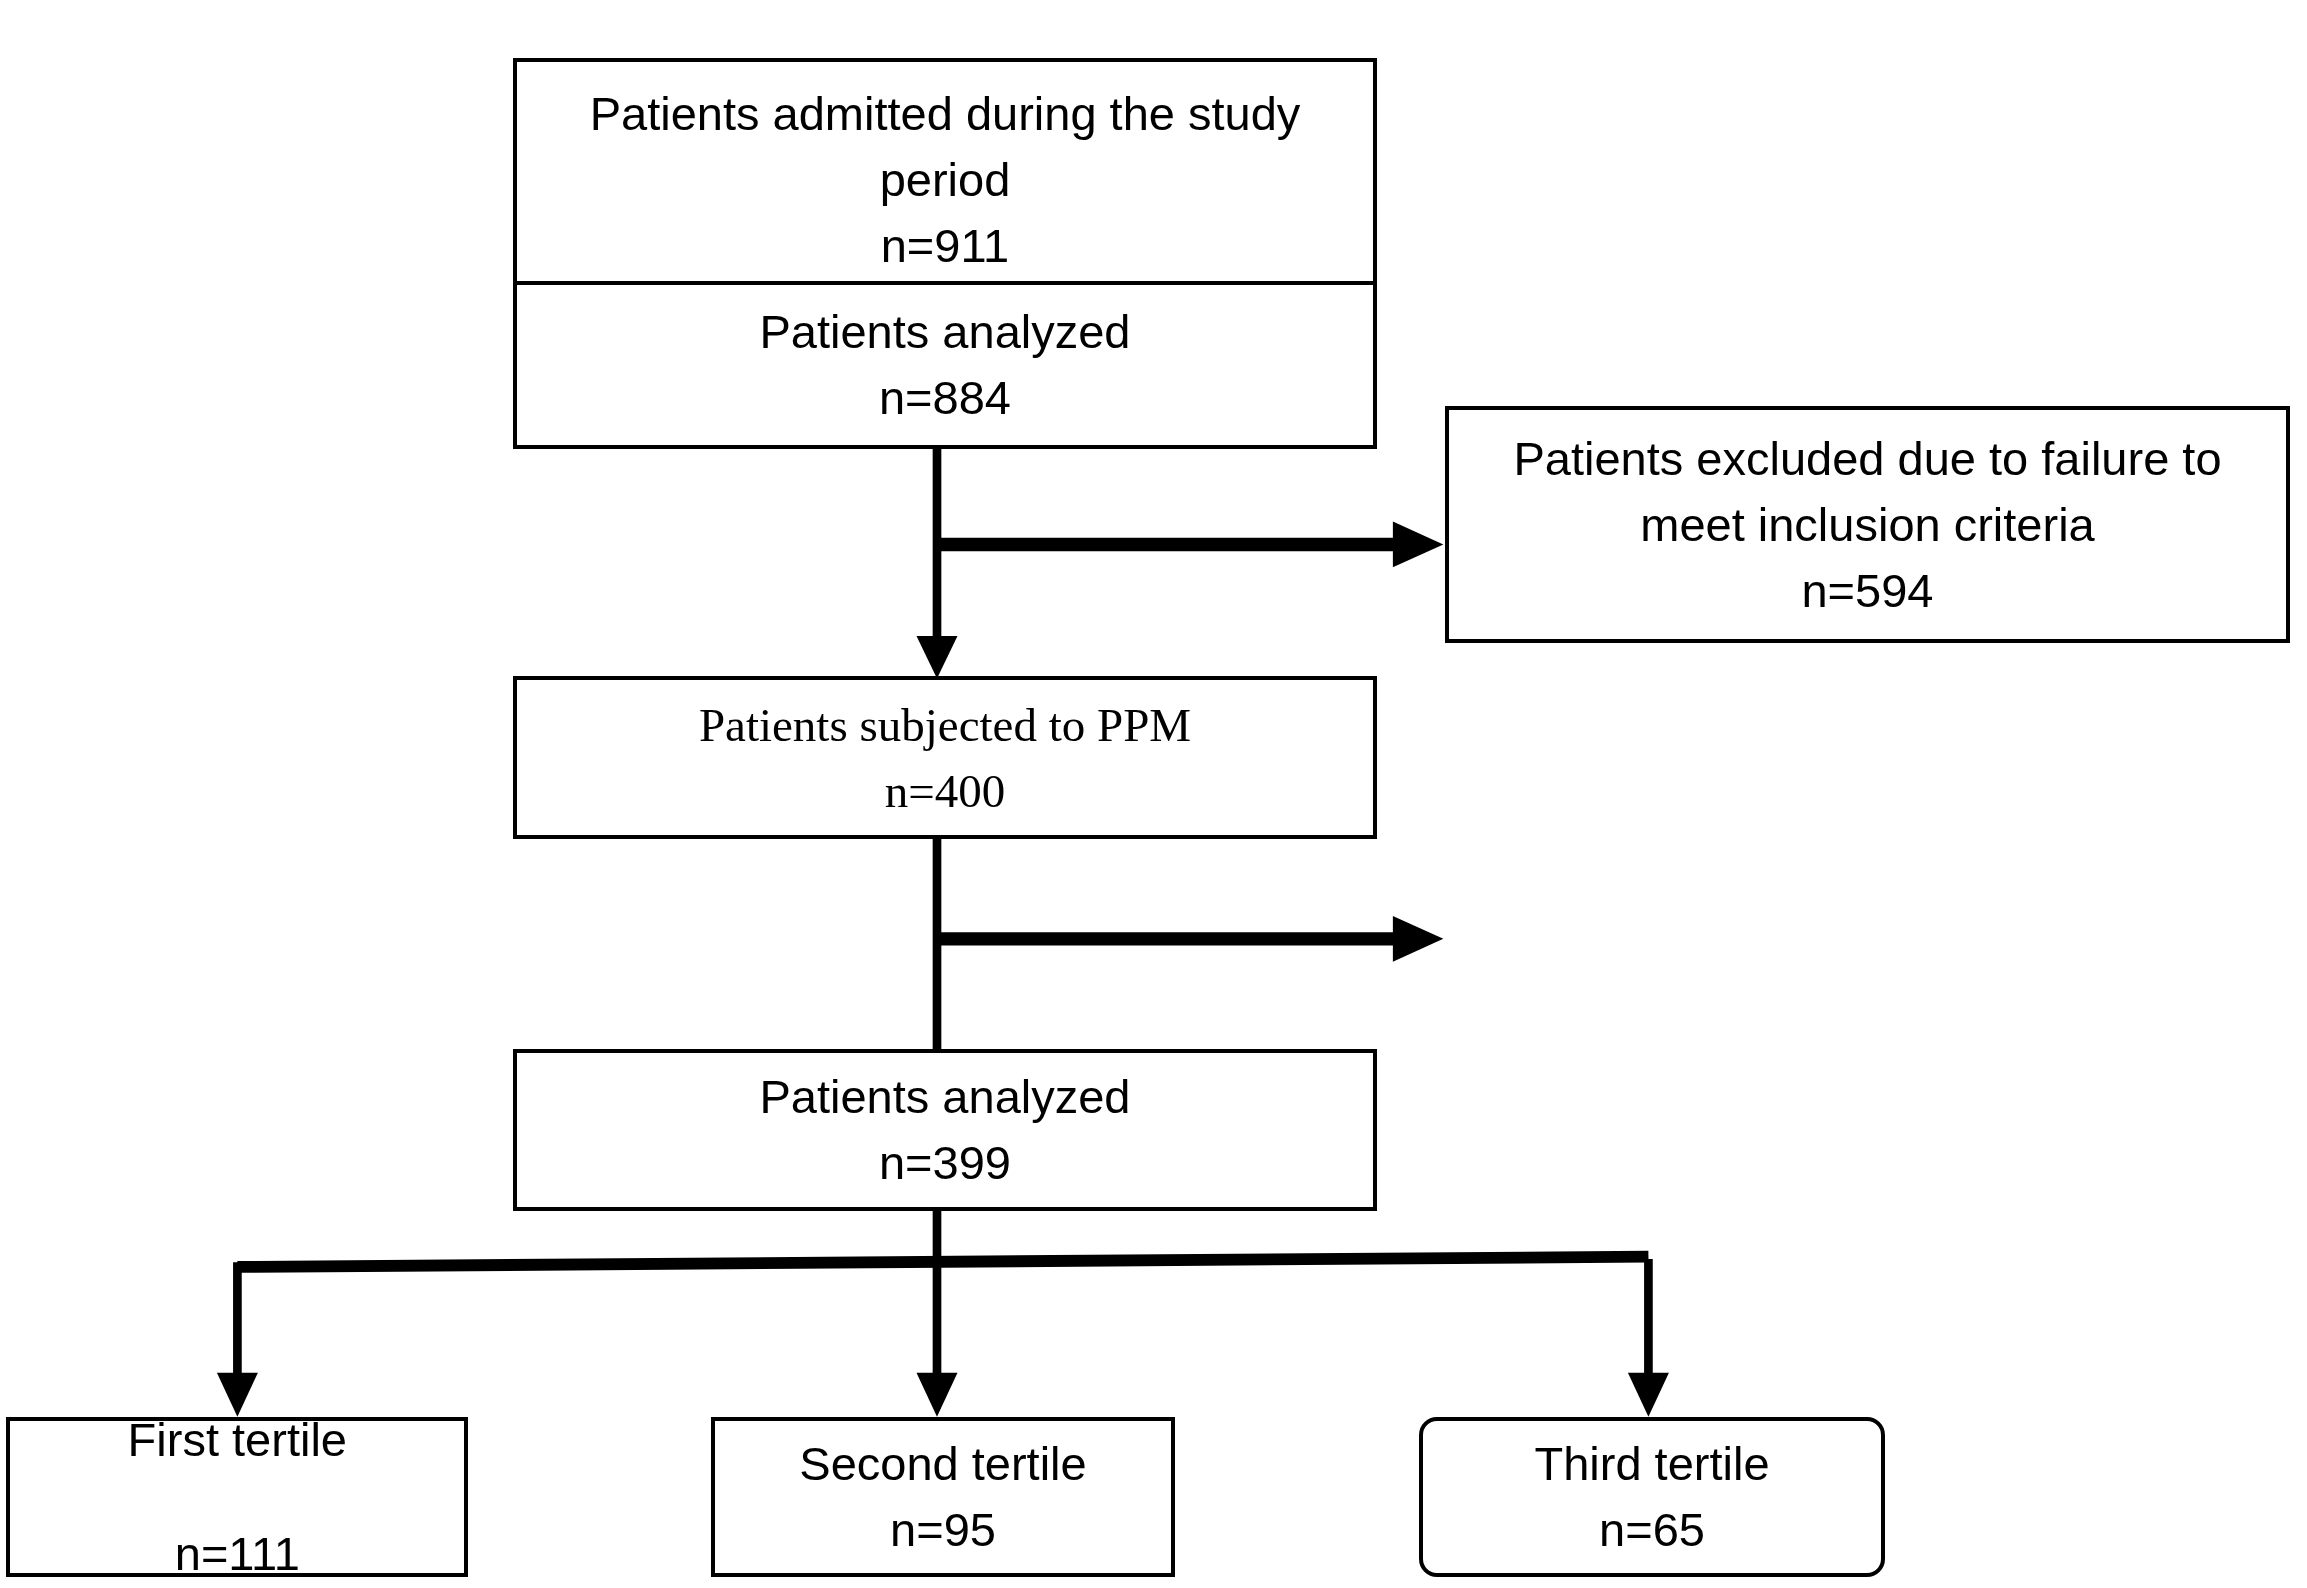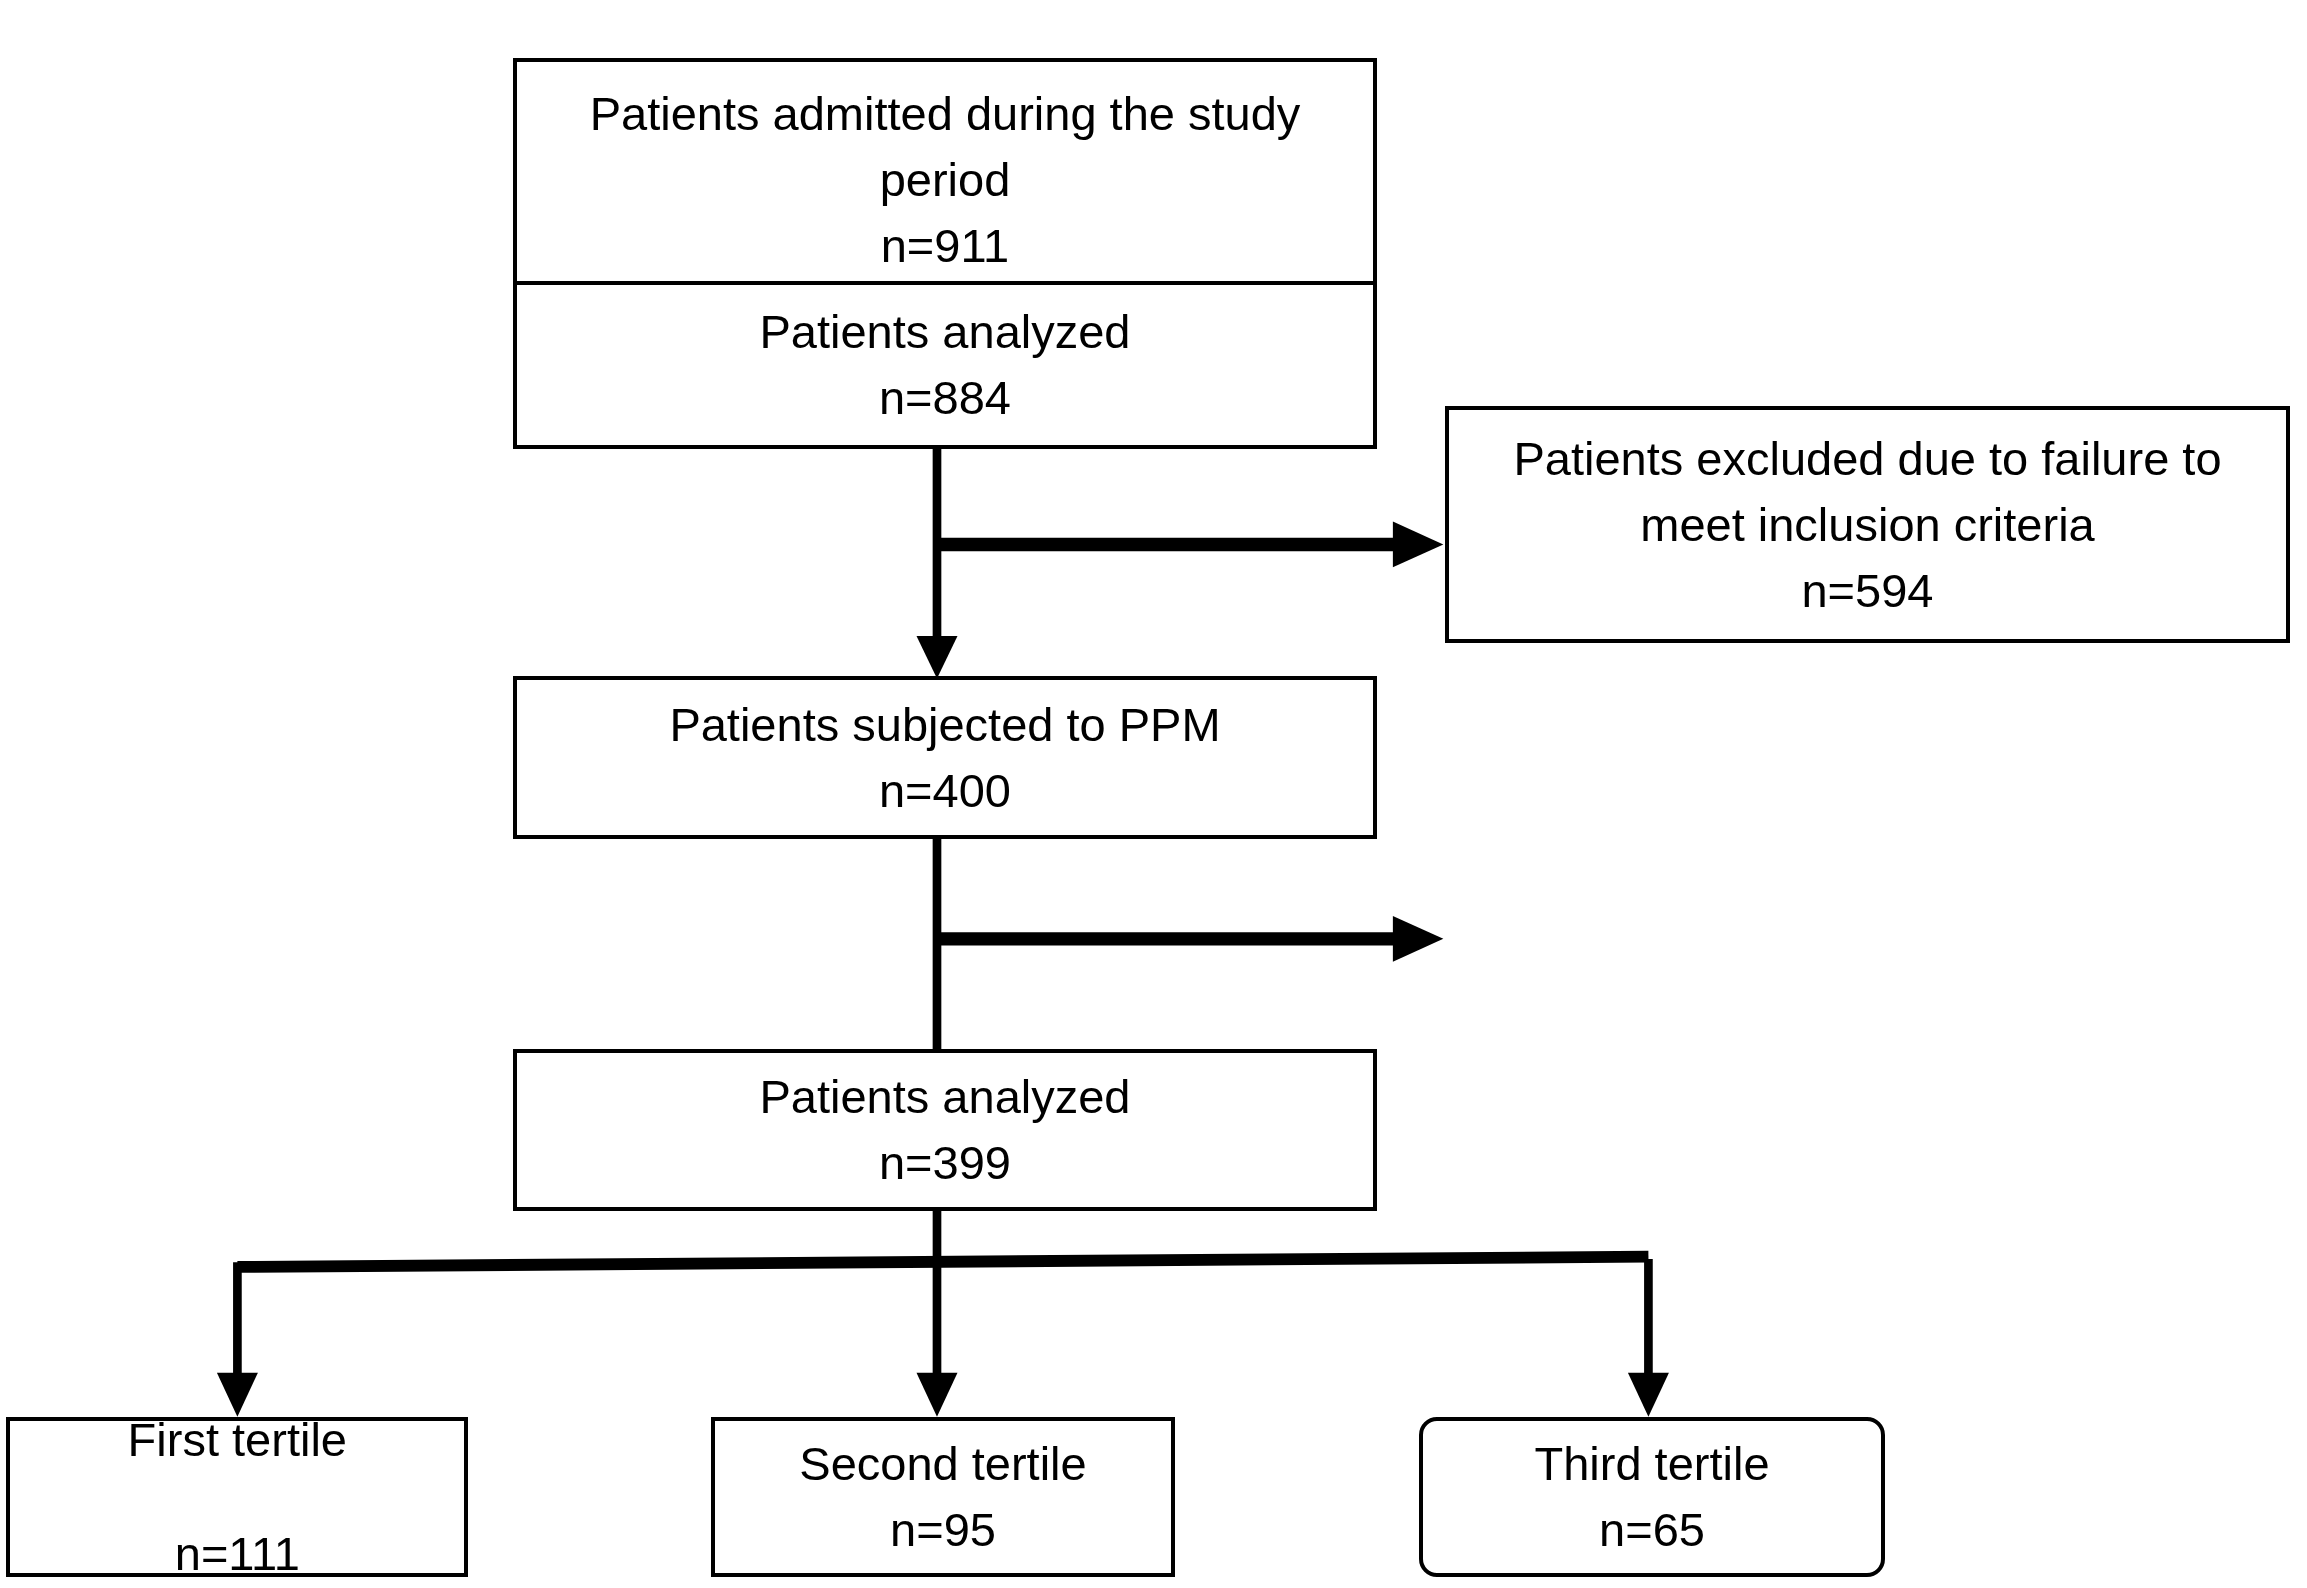--- a/index.html
+++ b/index.html
@@ -80,21 +80,21 @@
     <div class="bl">Patients analyzed</div>
     <div class="bl">n=884</div>
   </div>
 
   <div class="box" style="left:1445px; top:406px; width:845px; height:237px;">
     <div class="bl">Patients excluded due to failure to</div>
     <div class="bl">meet inclusion criteria</div>
     <div class="bl">n=594</div>
   </div>
 
-  <div class="box" style="left:513px; top:676px; width:864px; height:163px;">
+  <div class="box" style="left:513px; top:676px; width:864px; height:163px;font-family:Liberation Serif, serif;">
     <div class="bl">Patients subjected to PPM</div>
     <div class="bl">n=400</div>
   </div>
 
 
   <div class="box" style="left:513px; top:1049px; width:864px; height:162px;">
     <div class="bl">Patients analyzed</div>
     <div class="bl">n=399</div>
   </div>
 

